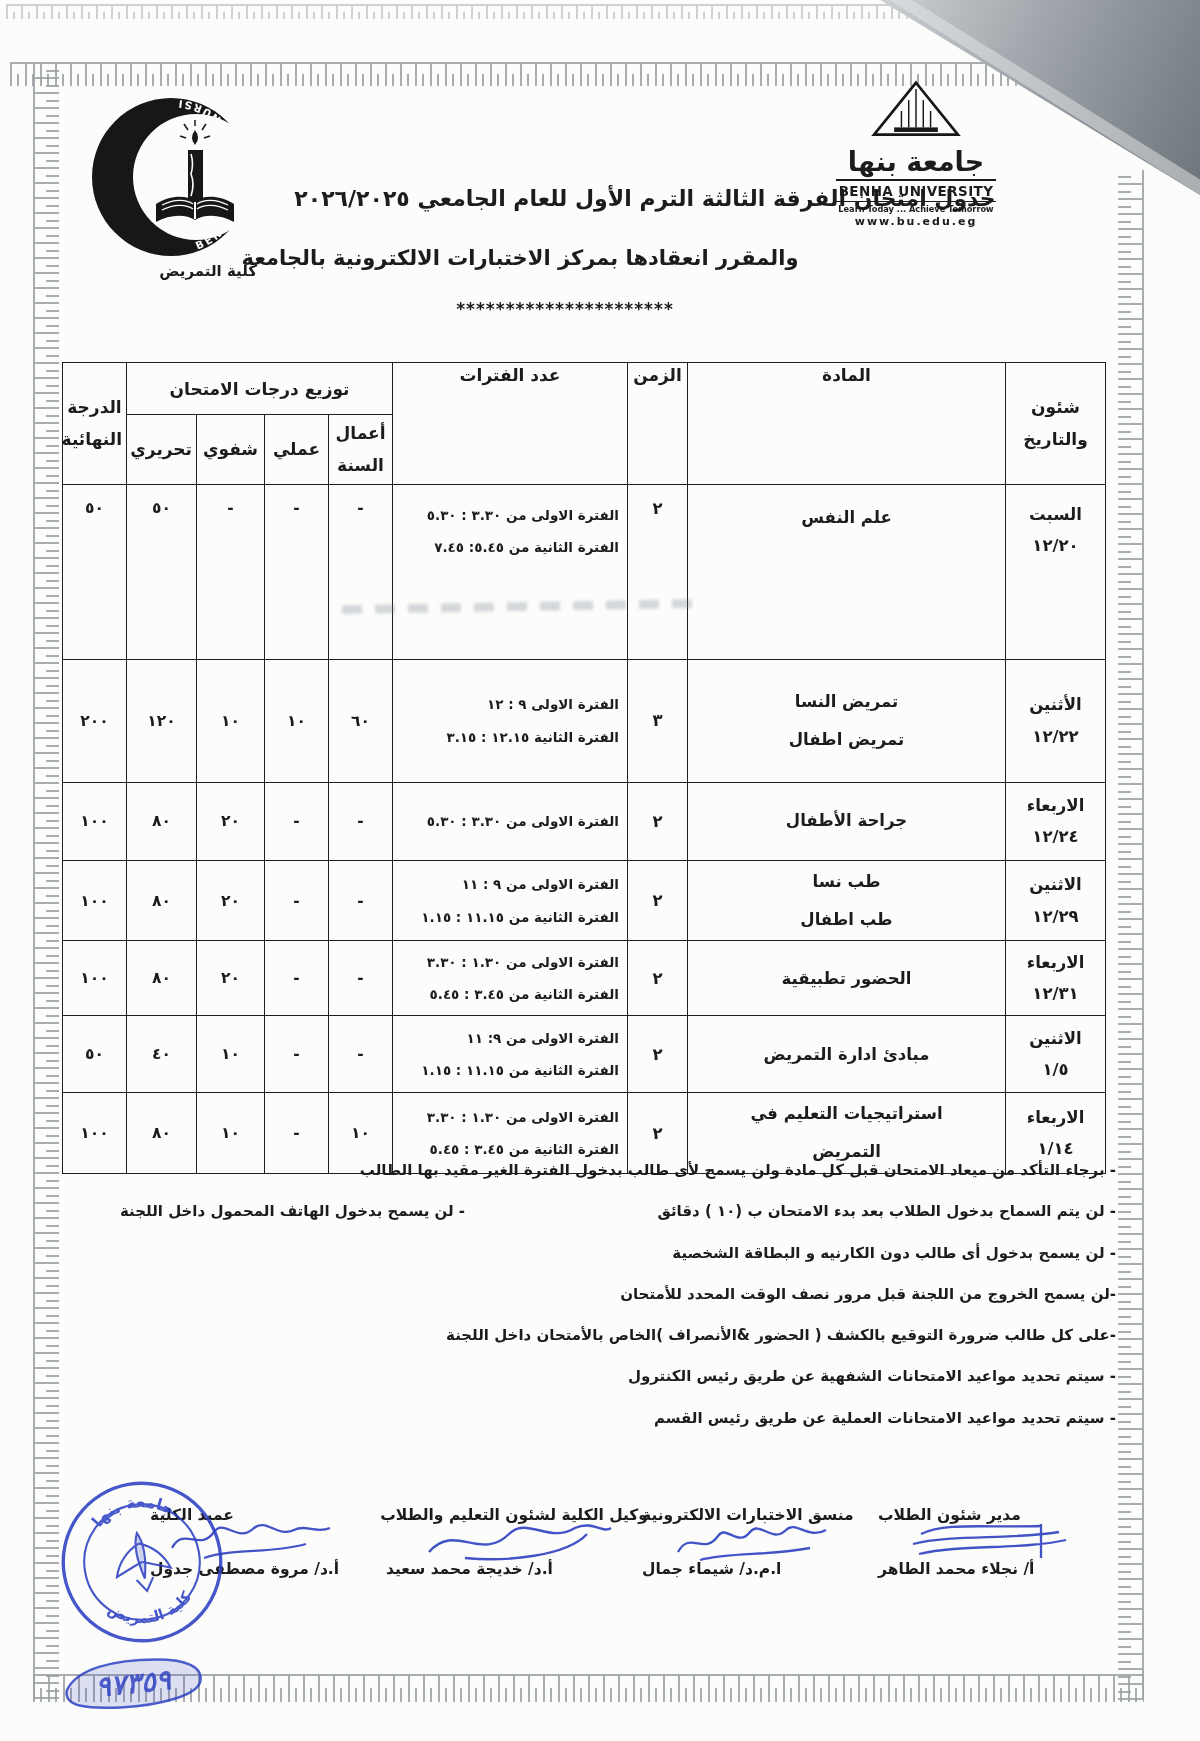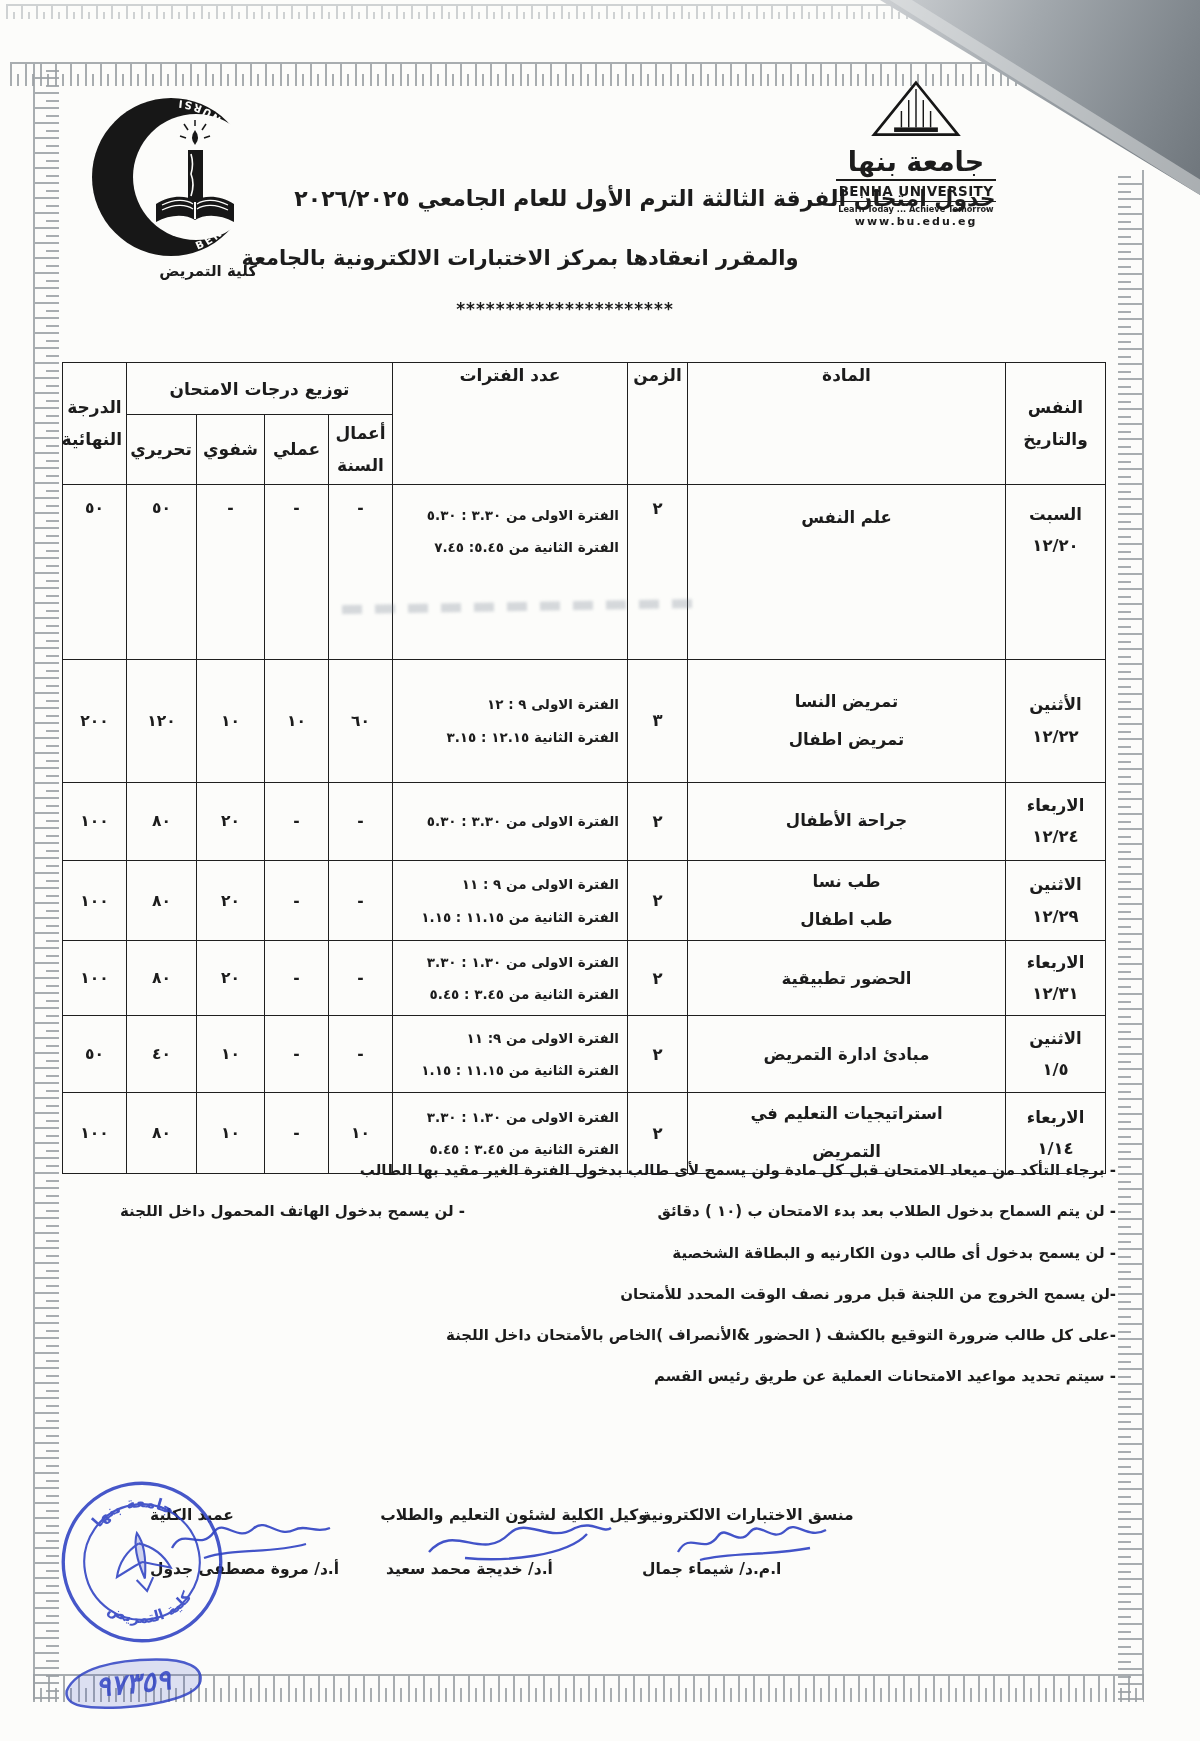--- a/index.html
+++ b/index.html
@@ -179,21 +179,21 @@
         <col style="width:235px">
           <col style="width:64px">
           <col style="width:64px">
         <col style="width:68px">
           <col style="width:70px">
           <col style="width:64px">
       </colgroup>
       <tbody>
           <tr class="h-top">
         <th rowspan="2" class="two-line">
-          <div>النفس</div>
+          <div>شئون</div>
               <div>والتاريخ</div>
         </th>
         <th rowspan="2" style="vertical-align:top">المادة</th>
         <th rowspan="2" style="vertical-align:top">الزمن</th>
         <th rowspan="2" style="vertical-align:top">عدد الفترات</th>
         <th colspan="4">توزيع درجات الامتحان</th>
         <th rowspan="2" class="two-line">
           <div>الدرجة</div>
               <div>النهائية</div>
         </th>
@@ -355,23 +355,35 @@
 
   <div class="notes">
     <div class="note">- برجاء التأكد من ميعاد الامتحان قبل كل مادة ولن يسمح لأى طالب بدخول الفترة الغير مقيد بها الطالب</div>
     <div class="note note-split">
       <span>- لن يتم السماح بدخول الطلاب بعد بدء الامتحان ب (١٠ ) دقائق</span>
       <span>- لن يسمح بدخول الهاتف المحمول داخل اللجنة</span>
     </div>
     <div class="note">- لن يسمح بدخول أى طالب دون الكارنيه و البطاقة الشخصية</div>
     <div class="note">-لن يسمح الخروج من اللجنة قبل مرور نصف الوقت المحدد للأمتحان</div>
     <div class="note">-على كل طالب ضرورة التوقيع بالكشف ( الحضور &amp;الأنصراف )الخاص بالأمتحان داخل اللجنة</div>
+    <div class="note">- سيتم تحديد مواعيد الامتحانات الشفهية عن طريق رئيس الكنترول</div>
     <div class="note">- سيتم تحديد مواعيد الامتحانات العملية عن طريق رئيس القسم</div>
   </div>
 
+  <div class="sig sig1">
+    <div class="t">مدير شئون الطلاب</div>
+    <svg width="190" height="52" viewBox="0 0 190 52">
+      <g stroke="#2e41c3" stroke-width="2.3" fill="none" opacity=".9">
+        <path d="M30 16 C55 4 95 10 150 8"></path>
+        <path d="M22 26 C60 16 120 22 168 14"></path>
+        <path d="M28 36 C70 26 130 32 175 22 M150 6 L150 40"></path>
+      </g>
+    </svg>
+    <div class="n">أ/ نجلاء محمد الطاهر</div>
+  </div>
 
   <div class="sig sig2">
     <div class="t">منسق الاختبارات الالكترونية</div>
     <svg width="190" height="52" viewBox="0 0 190 52">
       <g stroke="#2e41c3" stroke-width="2.3" fill="none" opacity=".9">
         <path d="M18 34 C30 12 44 38 58 18 C66 6 78 30 90 14 C100 2 112 26 126 12 C136 2 148 22 166 12"></path>
         <path d="M40 42 C70 34 110 38 150 30"></path>
       </g>
     </svg>
     <div class="n">ا.م.د/ شيماء جمال</div>

